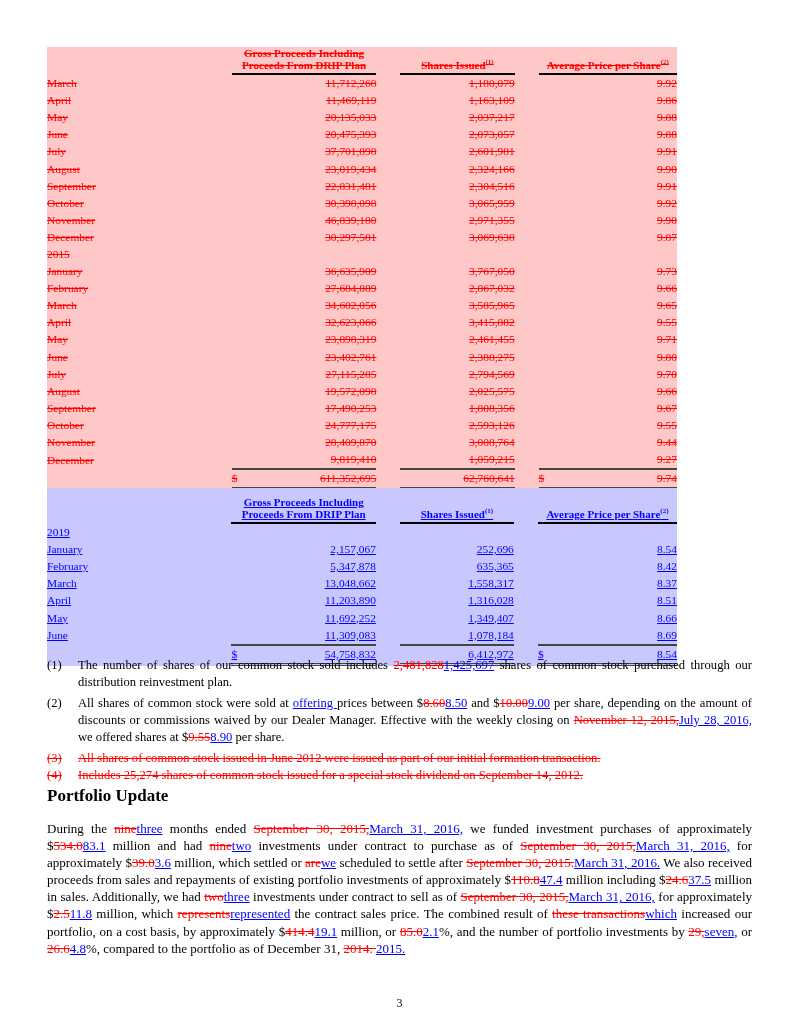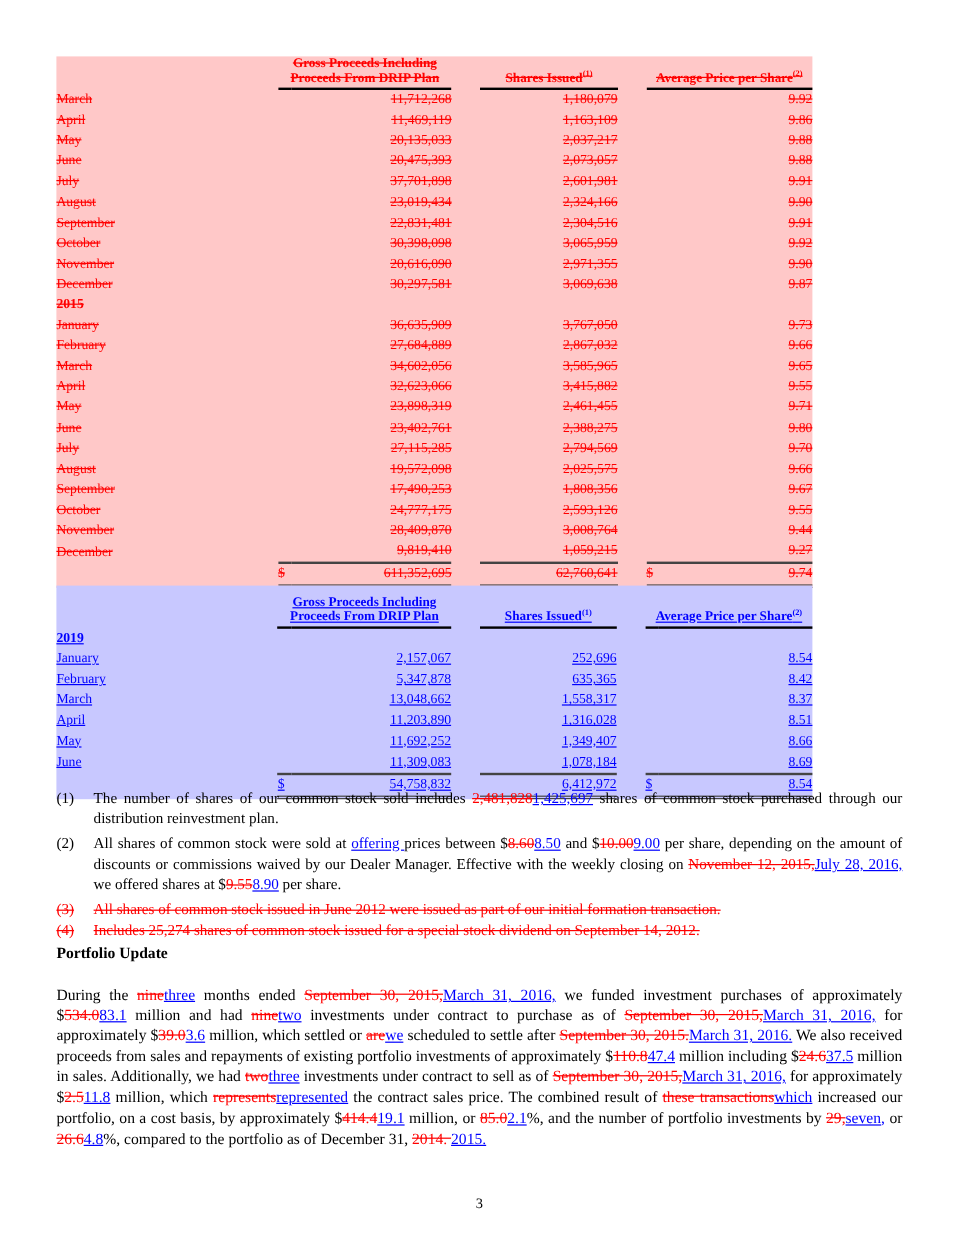--- a/index.html
+++ b/index.html
@@ -17,28 +17,28 @@
   .c-cur1 { width:12px; }
   .c-v1 { width:148px; text-align:right; }
   .c-gap { width:26px; }
   .c-v2 { width:126px; text-align:right;margin-top:21px; }
   .c-cur3 { width:12px; }
   .c-v3 { width:145px; text-align:right; }
   th.h { font-weight:bold; text-align:center; vertical-align:bottom; padding:0 0 2px 0; line-height:12px; font-size:11px; }
   .hline { border-bottom:2px solid #000; }
   .tline { border-top:2px solid #444; }
   .bline { border-bottom:3px double #444; }
-  .year td { font-weight:bold; }
+  .year td { font-weight:normal; }
   sup { font-size:7px; vertical-align:super; line-height:0; }
   .notes { position:absolute; left:47px; width:705px; top:657px; font-size:12.6px; line-height:17px; }
   .note { display:flex; margin-bottom:4px; }
   .note .n { width:31px; flex:none; }
   .note .t { flex:1; text-align:justify; }
   .note.struck { margin-bottom:0; }
-  .heading { position:absolute; left:47px; top:786px; font-size:13px; font-weight:bold;font-family:Liberation Serif, serif; }
+  .heading { position:absolute; left:47px; top:786px; font-size:17px; font-weight:bold;font-family:Liberation Serif, serif; }
   .para { position:absolute; left:47px; width:705px; top:820px; font-size:13px; line-height:17.1px; text-align:justify; }
   .pageno { position:absolute; left:0; width:799px; top:996px; text-align:center; font-size:12px; }
 </style>
 </head>
 <body>
 
 <table class="fin pink" id="old-table">
   <thead>
     <tr>
       <th class="c-label"></th>
@@ -132,21 +132,21 @@
         <td class="c-v1 del">30,398,098</td>
         <td class="c-gap"></td>
         <td class="c-v2 del">3,065,959</td>
         <td class="c-gap"></td>
         <td class="c-cur3"></td>
         <td class="c-v3 del">9.92</td>
       </tr>
       <tr>
         <td class="c-label del">November</td>
         <td class="c-cur1"></td>
-        <td class="c-v1 del">20,616,090</td>
+        <td class="c-v1 del">46,839,180</td>
         <td class="c-gap"></td>
         <td class="c-v2 del">2,971,355</td>
         <td class="c-gap"></td>
         <td class="c-cur3"></td>
         <td class="c-v3 del">9.90</td>
       </tr>
       <tr>
         <td class="c-label del">December</td>
         <td class="c-cur1"></td>
         <td class="c-v1 del">30,297,581</td>

